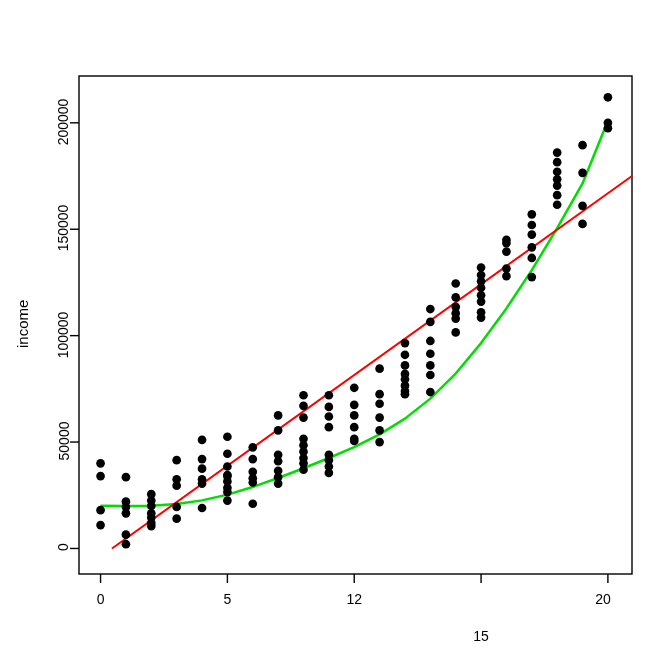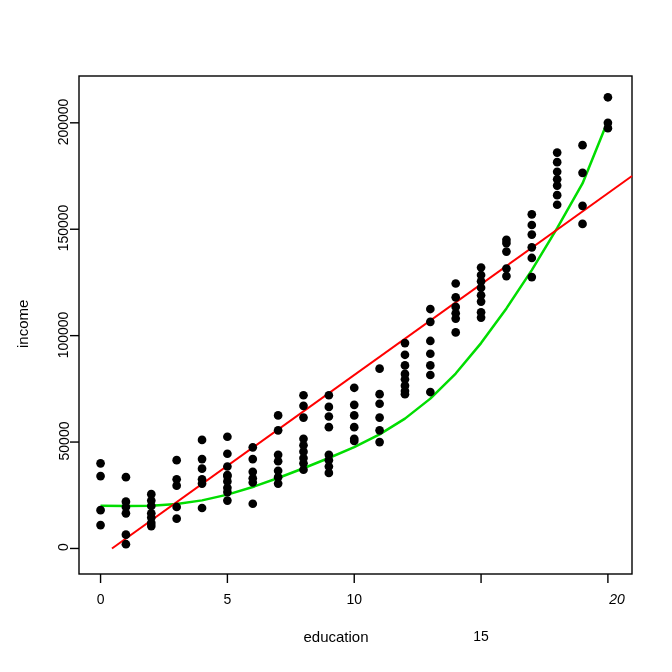--- a/index.html
+++ b/index.html
@@ -219,30 +219,29 @@
         <circle cx="582.5344036697247" cy="145.16666666666663" r="4.347826086956522" fill="#000000"></circle>
         <circle cx="582.5344036697247" cy="172.83333333333331" r="4.347826086956522" fill="#000000"></circle>
         <circle cx="582.5344036697247" cy="205.82051282051282" r="4.347826086956522" fill="#000000"></circle>
         <circle cx="582.5344036697247" cy="223.91025641025647" r="4.347826086956522" fill="#000000"></circle>
         <circle cx="607.901376146789" cy="97.28205128205127" r="4.347826086956522" fill="#000000"></circle>
         <circle cx="607.901376146789" cy="122.82051282051282" r="4.347826086956522" fill="#000000"></circle>
         <circle cx="607.901376146789" cy="128.14102564102564" r="4.347826086956522" fill="#000000"></circle>
       </g>
   </svg>
 
-  <div class="axis-title" id="x-axis-title">education</div>
 
   <div class="axis-title" id="y-axis-title">income</div>
 
   <div id="x-tick-labels">
       <div class="tick-label x-tick-label" style="left: 100.562px; top: 591px;">0</div>
       <div class="tick-label x-tick-label" style="left: 227.397px; top: 591px;">5</div>
-      <div class="tick-label x-tick-label" style="left: 354.232px; top: 591px;">10</div>
+      <div class="tick-label x-tick-label" style="left: 354.232px; top: 591px;">12</div>
       <div class="tick-label x-tick-label" style="left: 481.067px; top: 591px; margin-top: 37px;">15</div>
-      <div class="tick-label x-tick-label" style="left: 617px; top: 591px; font-style: italic;">20</div>
+      <div class="tick-label x-tick-label" style="left: 603px; top: 591px;">20</div>
     </div>
   <div id="y-tick-labels">
       <div class="tick-label y-tick-label" style="left: 58.9px; top: 539.462px; width: 8.2px; text-align: center;">0</div>
       <div class="tick-label y-tick-label" style="left: 42.5px; top: 433.051px; width: 41px; text-align: center;">50000</div>
       <div class="tick-label y-tick-label" style="left: 38.4px; top: 326.641px; width: 49.2px; text-align: center;">100000</div>
       <div class="tick-label y-tick-label" style="left: 38.4px; top: 220.231px; width: 49.2px; text-align: center;">150000</div>
       <div class="tick-label y-tick-label" style="left: 38.4px; top: 113.821px; width: 49.2px; text-align: center;">200000</div>
     </div>
 
 </div>

